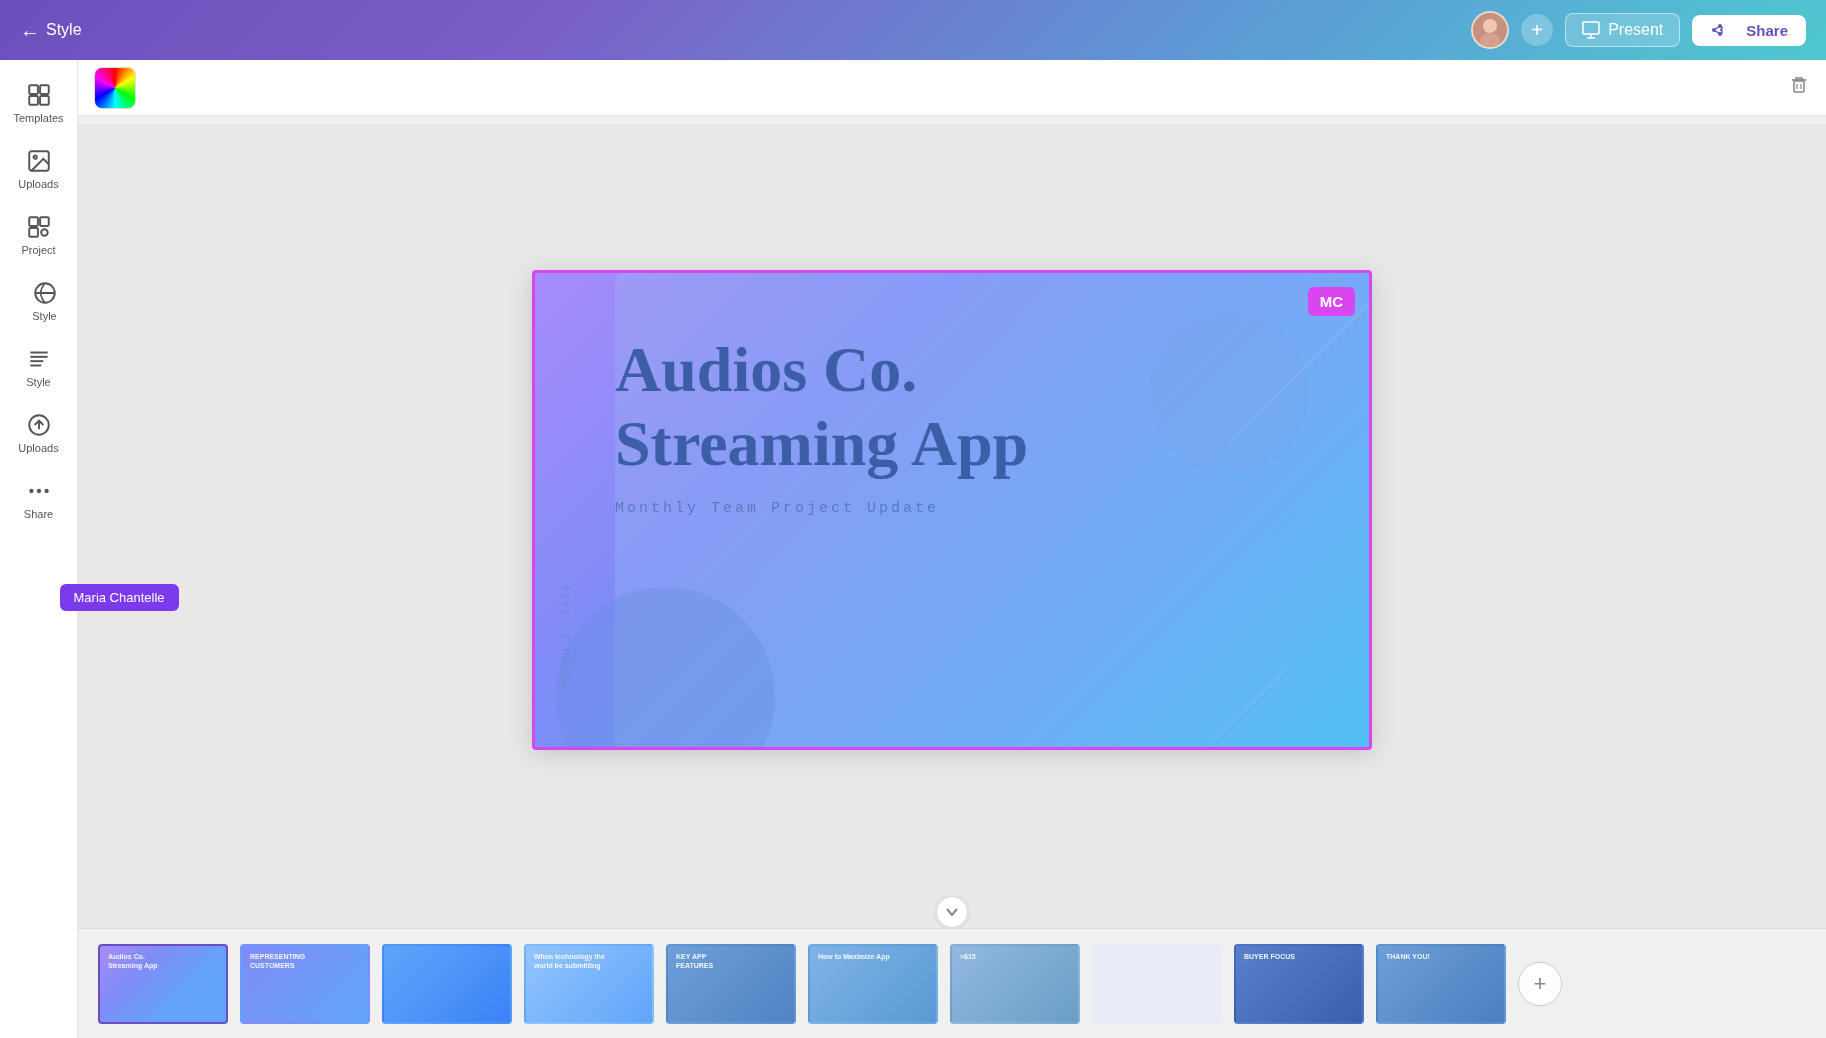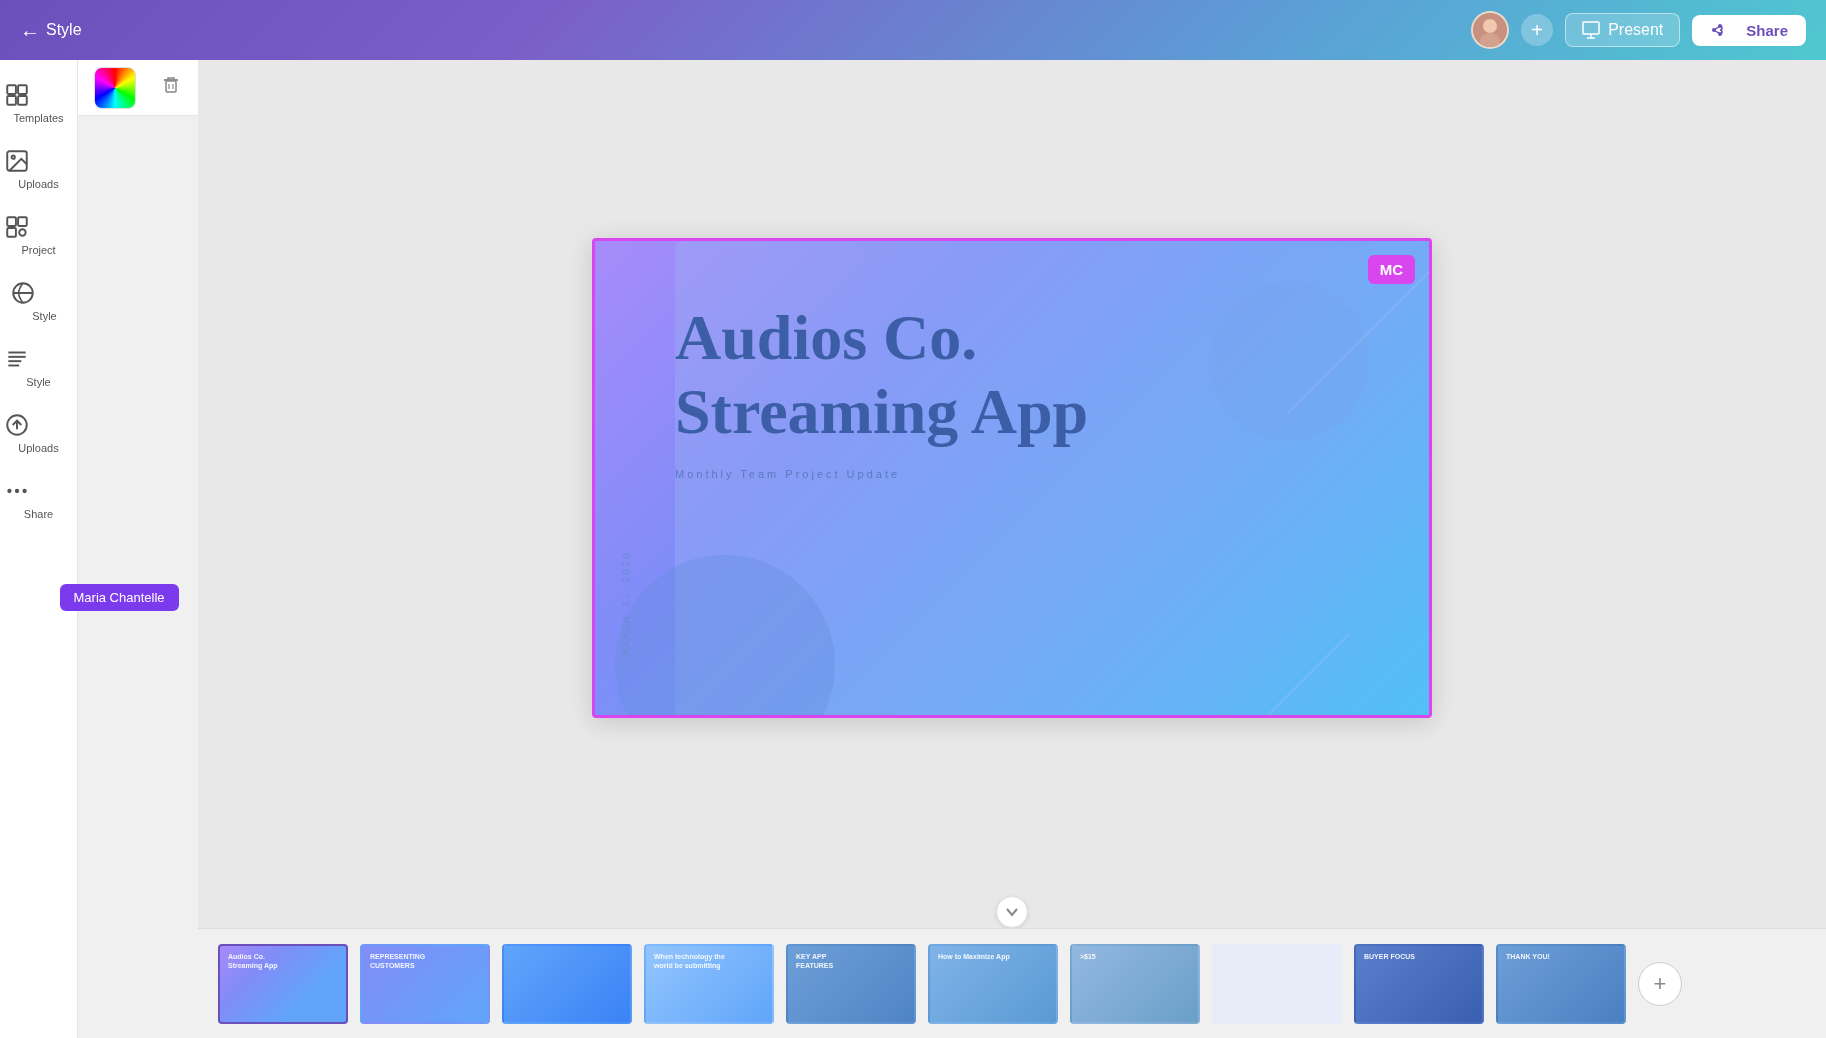--- a/index.html
+++ b/index.html
@@ -41,21 +41,21 @@
 
     
     .main-body { display: flex; flex: 1; overflow: hidden; }
 
     
     .sidebar {
       width: 78px; background: white; display: flex; flex-direction: column; align-items: center;
       padding: 10px 0; gap: 0; border-right: 1px solid #e5e5e5; flex-shrink: 0;
     }
     .sidebar-item {
-      display: flex; flex-direction: column; justify-content: center;
+      display: flex; flex-direction: column; align-items: center; justify-content: center;
       width: 78px; padding: 12px 4px; cursor: pointer; color: #444; font-size: 11px; gap: 4px;
     }
     .sidebar-item svg { width: 26px; height: 26px; }
     .sidebar-item-label { font-size: 11px; color: #555; text-align: center; }
 
     
     .toolbar {
       height: 56px; background: white; border-bottom: 1px solid #e5e5e5;
       display: flex; align-items: center; padding: 0 16px; gap: 12px;
       flex-shrink: 0;
@@ -93,22 +93,22 @@
       padding: 6px 12px; border-radius: 6px;
     }
     .slide-content {
       position: absolute; left: 80px; top: 60px;
     }
     .slide-title {
       font-size: 64px; font-weight: 700; color: #3b5ea6; line-height: 1.15;
       font-family: Georgia, serif;
     }
     .slide-subtitle {
-      font-size: 11px; color: #5a7abf; letter-spacing: 3px; margin-top: 20px;
-      font-family: Liberation Sans, sans-serif;
+      font-size: 15px; color: #5a7abf; letter-spacing: 3px; margin-top: 20px;
+      font-family: Liberation Mono, monospace;
     }
     .slide-date-vertical {
       position: absolute; left: 26px; bottom: 60px;
       font-size: 10px; color: #6a8ecb; letter-spacing: 2px;
       writing-mode: vertical-rl; transform: rotate(180deg); font-family: 'Courier New', monospace;
     }
     .slide-circle-large {
       position: absolute; bottom: -60px; left: 20px;
       width: 220px; height: 220px; border-radius: 50%;
       background: rgba(99, 140, 220, 0.35);
@@ -299,21 +299,21 @@
       <svg viewBox="0 0 24 24" fill="#555">
         <circle cx="5" cy="12" r="2"></circle>
           <circle cx="12" cy="12" r="2"></circle>
           <circle cx="19" cy="12" r="2"></circle>
       </svg>
       <span class="sidebar-item-label">Share</span>
     </div>
 
   </div>
 
-  <div style="flex:1; display:flex; flex-direction:row; overflow:hidden;">
+  <div style="flex:1; display:flex; flex-direction:column; overflow:hidden;gap:8px;">
 
     <div class="toolbar">
       <div class="color-swatch" title="Color Palette"></div>
       <div class="toolbar-spacer"></div>
       <button class="delete-btn">
         <svg width="22" height="22" viewBox="0 0 22 22">
           <polyline points="4,6 18,6" stroke="#888" stroke-width="1.8" fill="none"></polyline>
           <path d="M8,6 L8,4 L14,4 L14,6" stroke="#888" stroke-width="1.5" fill="none"></path>
           <rect x="6" y="7" width="10" height="11" rx="1" stroke="#888" stroke-width="1.5" fill="none"></rect>
           <line x1="9" y1="10" x2="9" y2="15" stroke="#888" stroke-width="1.2"></line>

